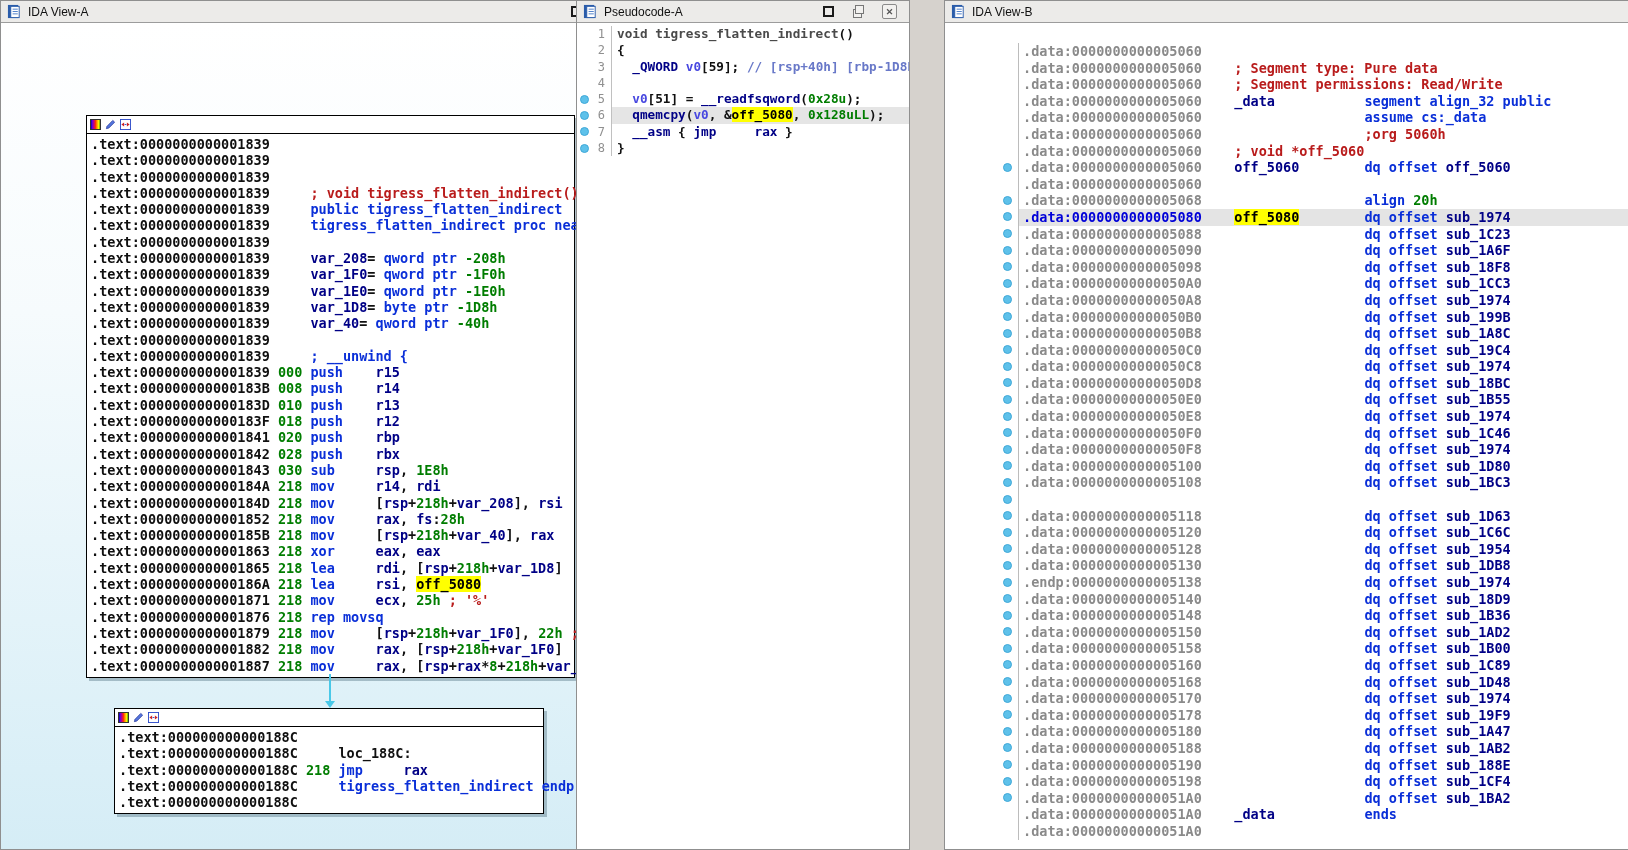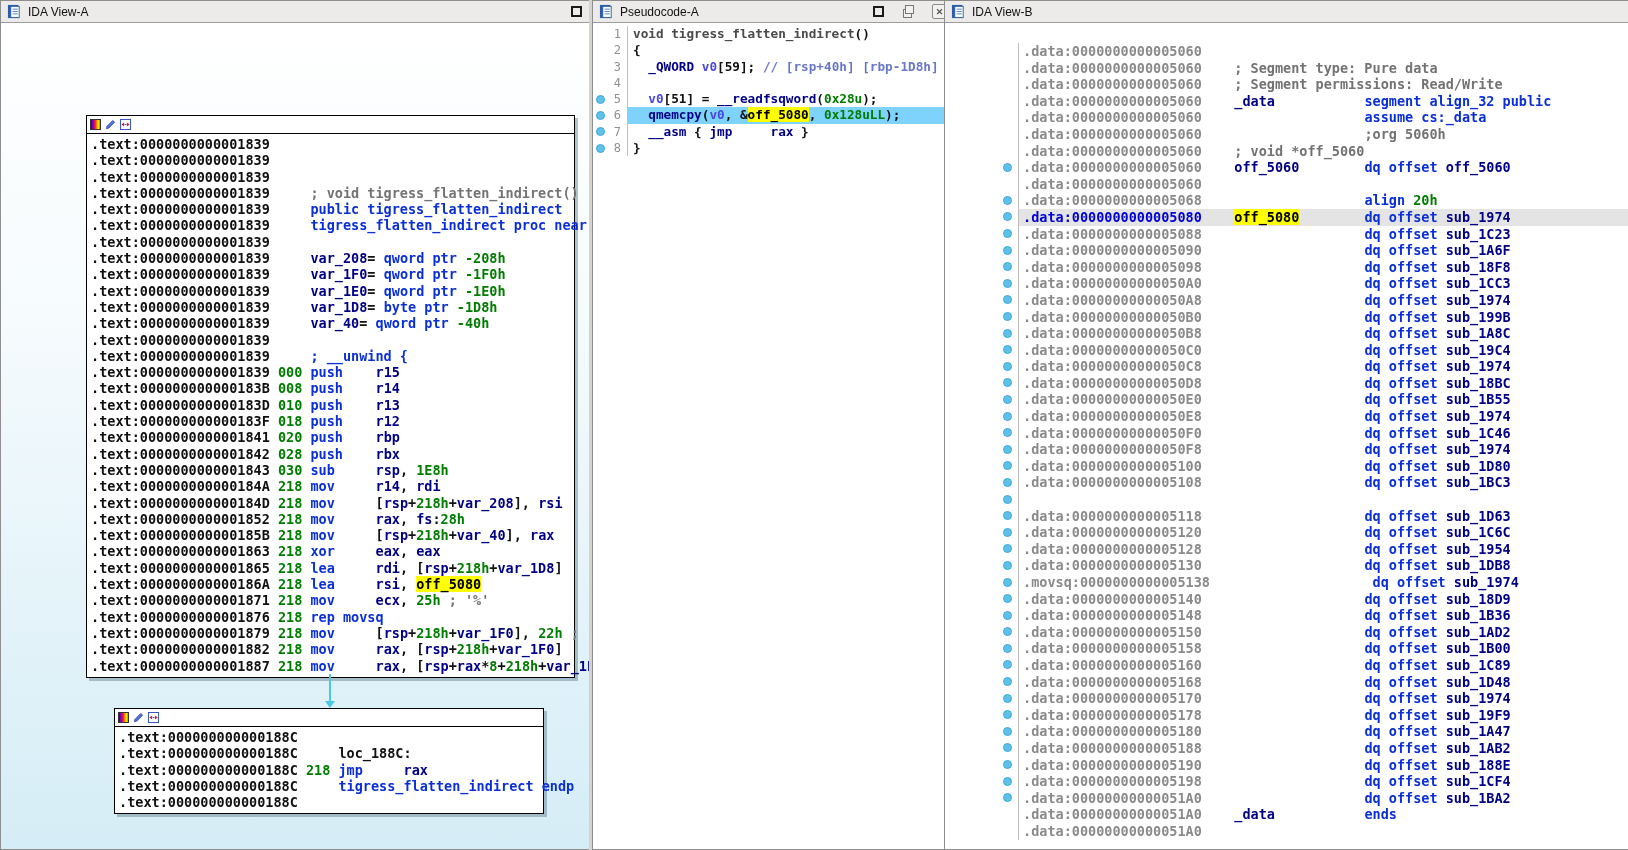--- a/index.html
+++ b/index.html
@@ -1,19 +1,19 @@
 <!DOCTYPE html>
 <html><head>
 <meta charset="utf-8">
 <style>
   html,body{margin:0;padding:0}
   body{width:1628px;height:850px;background:#d6d2cd;overflow:hidden;position:relative;font-family:"Liberation Sans",sans-serif}
   .pane{position:absolute;top:0;bottom:0;background:#fff;border:1px solid #8f8f8f;box-sizing:border-box}
   #pane-a{left:0;width:658px}
-  #pane-p{left:592px;width:368px}
+  #pane-p{left:576px;width:334px}
   #pane-b{left:944px;width:707px}
   .splitter{position:absolute;top:0;bottom:0;width:3px;background:#d6d2cd}
   #split1{left:589px}#split2{left:994px}
   .titlebar{height:22px;background:#ecebe9;border-bottom:1px solid #9c9c9c;display:flex;align-items:center;gap:6px;padding:0 6px;box-sizing:border-box}
   .ttl{font:12px "Liberation Sans",sans-serif;color:#111}
   .doc-ic{width:15px;height:15px;flex:none}
   .wbtns{margin-left:auto;display:flex;align-items:center;gap:17px;padding-right:6px}
   .wb{width:13px;height:13px;display:flex;align-items:center;justify-content:center;cursor:default}
   .wb-max-in{width:11px;height:11px;border:2px solid #1a1a1a;box-sizing:border-box;background:transparent}
   .wb-restore{position:relative}
@@ -28,37 +28,37 @@
   .nhdr{height:15px;border-bottom:1px solid #000;display:flex;align-items:center;gap:4px;padding:1px 3px;background:#fff}
   .nic{width:11px;height:11px;flex:none}
   .ic-colors{border:1px solid #333;box-sizing:border-box;background:linear-gradient(90deg,#0000d0,#7700cc,#cc0077,#ff3300,#ff9900,#ffee00,#55bb00)}
   .nbody{padding:2px 4px 3px}
   .cl{height:16.3px;white-space:pre;font:bold 13.5px "DejaVu Sans Mono",monospace;line-height:16.3px;color:#101010}
   
   .c-b{color:#101010}
   .c-k{color:#0a2fd8}
   .c-r{color:#000086}
   .c-g{color:#007d00}
-  .c-c{color:#737373}
+  .c-c{color:#b91c1c}
   .c-f{color:#4a4a4a}
   .c-v{color:#4848e0}
   .c-bl{color:#6878c8}
   .c-y{background:#ffff00;color:#000}
   .c-ag{color:#8a8a8a}
   .c-ac{color:#0000d8}
   #edge{position:absolute;left:328px;top:651px;width:2px;height:27px;background:#49c8e8}
   #edge::after{content:"";position:absolute;left:-4px;top:27px;border-left:5px solid transparent;border-right:5px solid transparent;border-top:7px solid #49c8e8}
   
   #pseudo{position:absolute;top:22px;left:0;right:0;bottom:0;background:#fff;padding-top:3px;overflow:hidden}
   .pl{display:flex;height:16.3px}
   .gut{width:30px;flex:none;position:relative;text-align:right;font:12px "DejaVu Sans Mono",monospace;color:#909090;line-height:16.3px;padding-right:2px;box-sizing:border-box}
   .dot{position:absolute;left:3px;top:3.5px;width:9px;height:9px;border-radius:50%;background:#5ec1ea;border:1px solid #3fa8d8;box-sizing:border-box}
   .sep{width:1px;background:#c0c0c0;margin-left:4px;flex:none}
   .pcode{flex:1;white-space:pre;font:bold 12.7px "DejaVu Sans Mono",monospace;line-height:16.3px;padding-left:5px;color:#101010}
-  .pcode.hl{background:#7dd3fc}
+  .pcode.hl{background:#e5e5e5}
   
   #viewb{position:absolute;top:22px;left:0;right:0;bottom:0;background:#fff;padding-top:20px;overflow:hidden}
   .vrow{display:flex;height:16.6px}
   .vm{width:73px;flex:none;border-right:1px solid #bcbcbc;position:relative}
   .vm .dot{left:58px;top:3.5px;width:9px;height:9px}
   .vtext{flex:1;white-space:pre;font:bold 13.5px "DejaVu Sans Mono",monospace;line-height:16.6px;padding-left:4px;color:#101010}
   .vtext.hl{background:#e4e4e4}
 </style>
 </head>
 <body>
@@ -409,21 +409,21 @@
         <div class="vrow">
           <span class="vm">
             <i class="dot"></i>
           </span>
           <div class="vtext"><span class="c-ag">.data:0000000000005130                    </span><span class="c-k">dq offset </span><span class="c-r">sub_1DB8</span></div>
         </div>
         <div class="vrow">
           <span class="vm">
             <i class="dot"></i>
           </span>
-          <div class="vtext"><span class="c-ag">.movsq:0000000000005138                    </span><span class="c-k">dq offset </span><span class="c-r">sub_1974</span></div>
+          <div class="vtext"><span class="c-ag">.endp:0000000000005138                    </span><span class="c-k">dq offset </span><span class="c-r">sub_1974</span></div>
         </div>
         <div class="vrow">
           <span class="vm">
             <i class="dot"></i>
           </span>
           <div class="vtext"><span class="c-ag">.data:0000000000005140                    </span><span class="c-k">dq offset </span><span class="c-r">sub_18D9</span></div>
         </div>
         <div class="vrow">
           <span class="vm">
             <i class="dot"></i>

